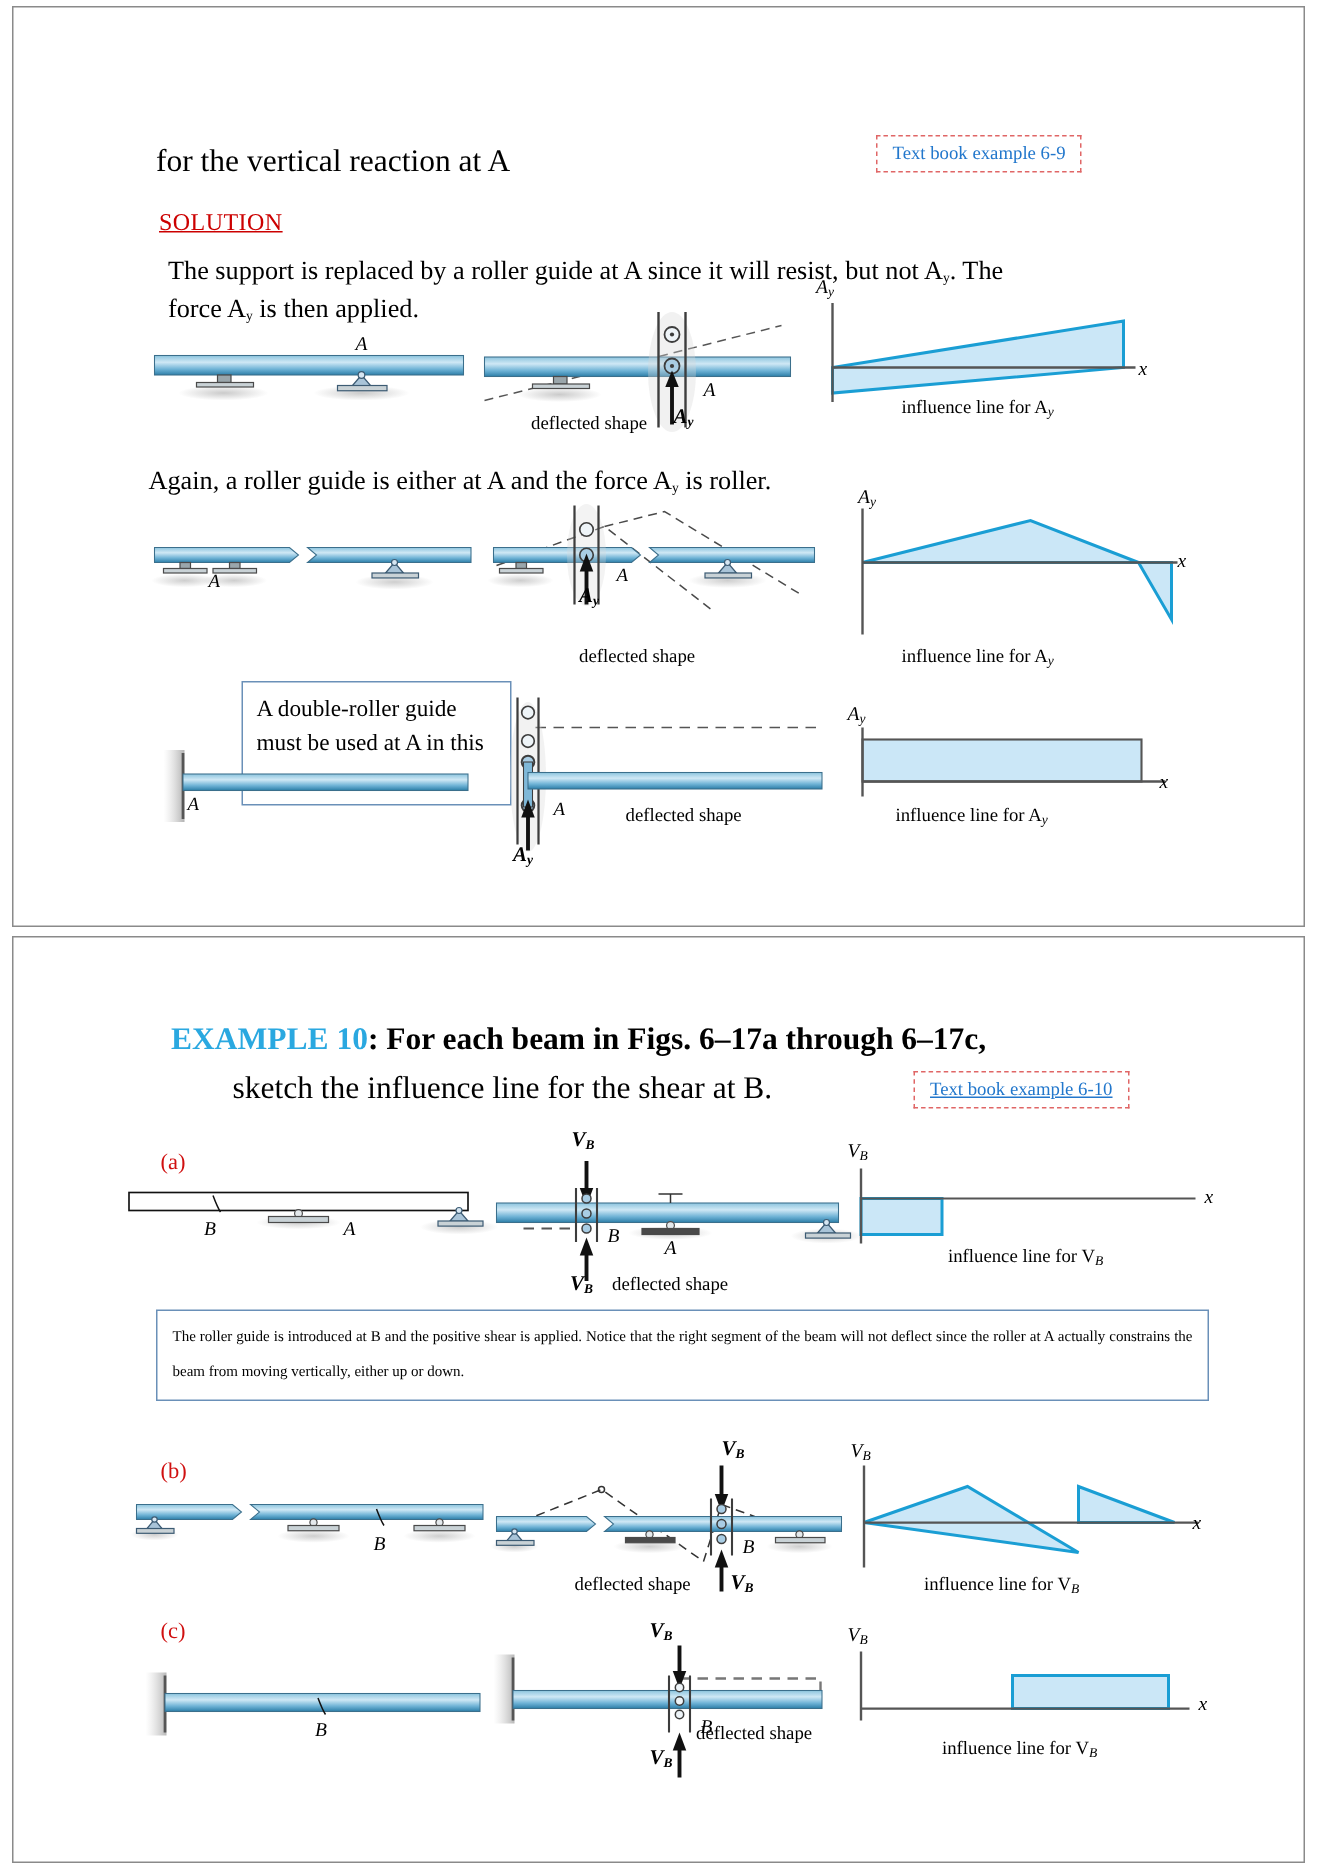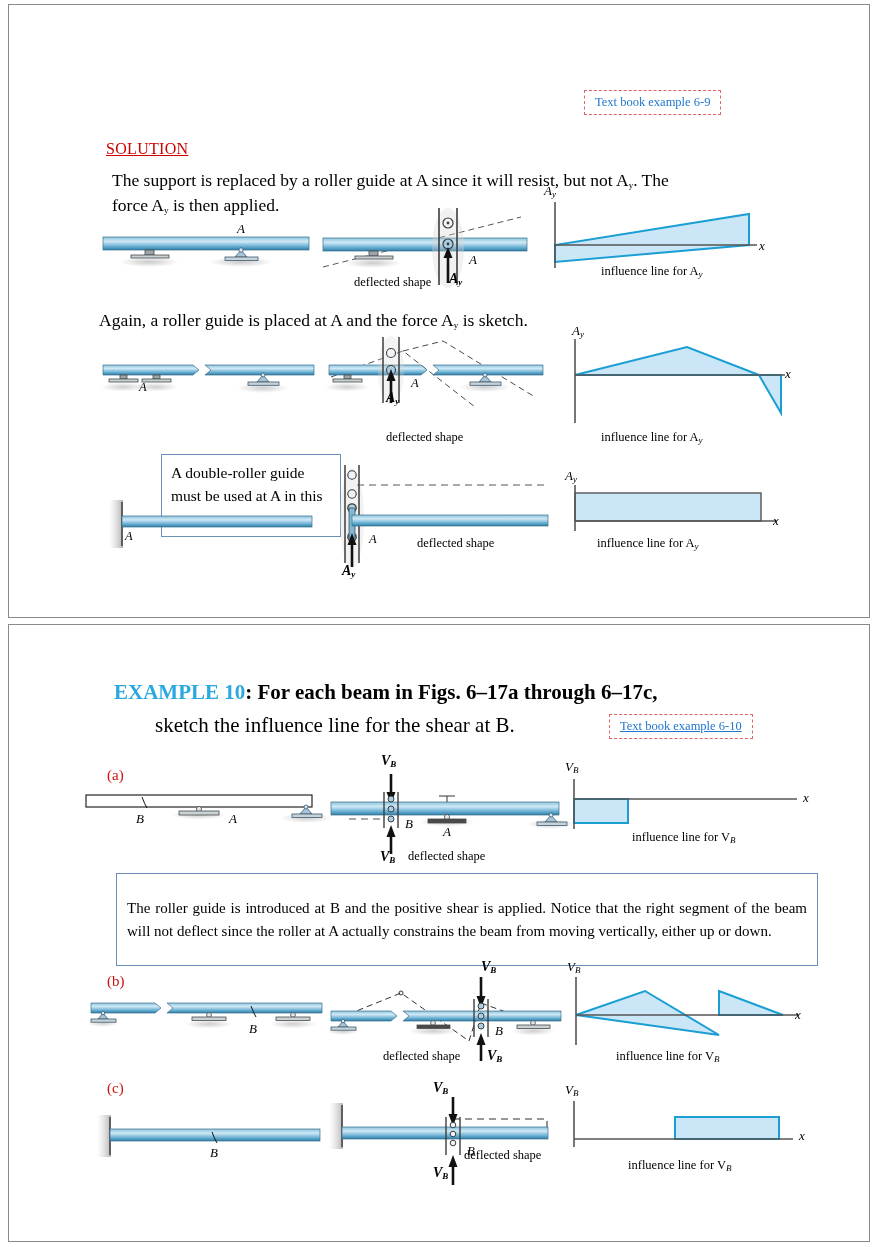--- a/index.html
+++ b/index.html
@@ -20,32 +20,33 @@
        letter-spacing:.3px;}
   .tb-note{color:#2277cc;font-size:12.5px;border:1px dashed #e06666;
            padding:4px 10px;background:#fff;}
   .cap{font-size:12.5px;font-family:"Liberation Serif",serif;}
   .lbl-red{color:#d01010;font-size:15px;}
   .sub{font-size:9px;vertical-align:-2px;}
 
   .callout{position:absolute;border:1px solid #6a90b8;background:#fff;
            font-size:15.5px;line-height:23px;padding:6px 9px;}
   .para-box{position:absolute;border:1px solid #6a90b8;background:#fff;
-            font-size:15px;line-height:22.5px;padding:23px 10px;
-            text-align:justify;box-sizing:border-box;margin-left:12px;}
+            font-size:10px;line-height:22.5px;padding:7px 10px;
+            text-align:justify;box-sizing:border-box;}
 
   
   .fig{position:absolute;}
   svg{display:block;overflow:visible;}
 </style>
 </head>
 <body>
 
 <div class="slide" id="slide-1">
 
+  <div class="t ex-head" style="left:95px;top:88px;">for the vertical reaction at A</div>
 
   <div class="t tb-note" style="left:575px;top:85px;">Text book example 6-9</div>
 
   <div class="t sol" style="left:97px;top:135px;">SOLUTION</div>
 
   <div class="t body-txt" style="left:103px;top:188px;">
     <span>force A</span><span class="sub">y</span><span> is then applied.</span>
   </div>
   <div class="t body-txt" style="left:103px;top:163px;">
     <span>The support is replaced by a roller guide at A since it will resist, but not A</span><span class="sub">y</span><span>. The</span>
@@ -137,21 +138,21 @@
       <line x1="6" y1="2" x2="6" y2="68" stroke="#555" stroke-width="1.6"></line>
       <line x1="6" y1="45" x2="208" y2="45" stroke="#555" stroke-width="1.6"></line>
     </svg>
   </div>
   <div class="t ital" style="left:750px;top:233px;font-size:13px;">x</div>
   <div class="t cap" style="left:592px;top:259px;">
     <span>influence line for A</span><i class="sub">y</i>
   </div>
 
   <div class="t body-txt" style="left:90px;top:303px;">
-    <span>Again, a roller guide is placed at A and the force A</span><span class="sub">y</span><span> is sketch.</span>
+    <span>Again, a roller guide is either at A and the force A</span><span class="sub">y</span><span> is roller.</span>
   </div>
 
   <div class="fig" style="left:92px;top:352px;">
     <svg width="215" height="48" viewBox="0 0 215 48">
       <defs>
         <linearGradient id="bm3" x1="0" y1="0" x2="0" y2="1">
           <stop offset="0%" stop-color="#8cc4de"></stop>
             <stop offset="35%" stop-color="#cfe8f5"></stop>
           <stop offset="70%" stop-color="#6fb3d6"></stop>
             <stop offset="100%" stop-color="#2d7ea8"></stop>

